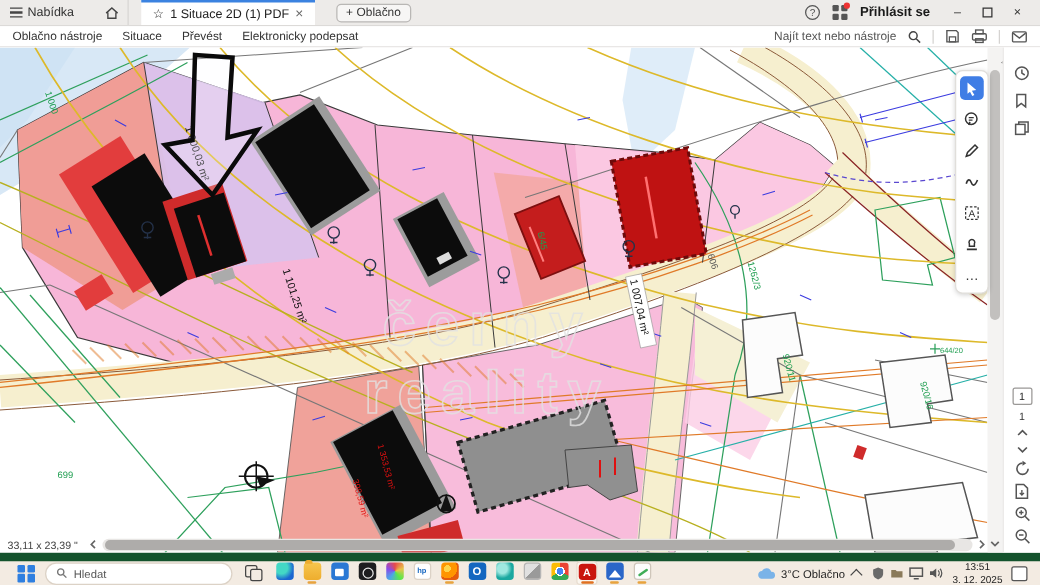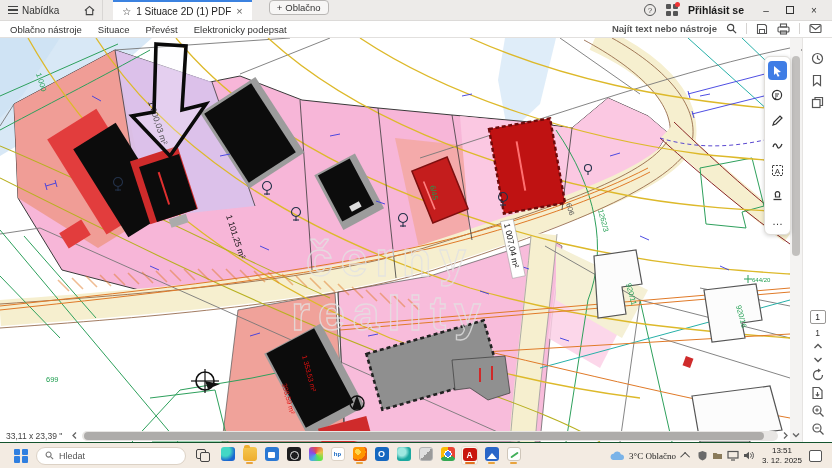--- a/index.html
+++ b/index.html
@@ -1,19 +1,19 @@
 <!DOCTYPE html>
 <html><head>
 <meta charset="utf-8">
 <style>
   * { margin:0; padding:0; box-sizing:border-box; }
   html,body { width:832px; height:468px; overflow:hidden; font-family:"Liberation Sans", sans-serif; background:#fff; }
 
   
-  .titlebar { height:21px; background:#edebe9; display:flex; align-items:flex-start; font-size:10px; color:#333; border-bottom:1px solid #dcdad8;gap:10px; }
+  .titlebar { height:21px; background:#edebe9; display:flex; align-items:center; font-size:10px; color:#333; border-bottom:1px solid #dcdad8;gap:10px; }
   .menu-btn { display:flex; align-items:center; gap:4px; padding:0 8px; height:100%; cursor:pointer; }
   .hamburger { width:10px; display:flex; flex-direction:column; gap:2px; }
   .hamburger span { height:1.4px; background:#444; display:block; }
   .home-btn { padding:0 7px; height:100%; display:flex; align-items:center; border-right:1px solid #d8d6d4; }
   .tab { display:flex; align-items:center; gap:5px; padding:0 9px; height:100%; color:#555; max-width:180px; white-space:nowrap; }
   .tab.active { background:#fff; color:#222; border-top:2px solid #3b82e0; }
   .tab .close { color:#666; font-size:11px; }
   .create-btn { display:flex; align-items:center; gap:3px; border:1px solid #b9b7b5; border-radius:4px; background:#f7f6f5; padding:1px 7px; margin-left:7px; font-size:9.5px; color:#333; }
   .titlebar-right { margin-left:auto; display:flex; align-items:center; gap:10px; padding-right:6px; }
   .help-circle { width:12px; height:12px; border:1px solid #555; border-radius:50%; font-size:8px; display:flex; align-items:center; justify-content:center; color:#555; }
@@ -21,21 +21,21 @@
   .apps-grid i { background:#555; border-radius:1px; }
   .apps-grid .dot { position:absolute; right:-2px; top:-2px; width:5px; height:5px; background:#e33; border-radius:50%; }
   .signin { font-weight:bold; font-size:10.5px; color:#1a1a1a; }
   .winctl { display:flex; }
   .winctl div { width:24px; height:20px; display:flex; align-items:center; justify-content:center; color:#333; font-size:10px; }
   .box-max { width:8px; height:8px; border:1px solid #333; }
 
   
   .toolbar { height:17px; background:#fff; display:flex; align-items:center; font-size:9.5px; color:#333; border-bottom:1px solid #e2e0de; padding:0 10px; }
   .toolbar .t-item { margin-right:16px; cursor:pointer; }
-  .toolbar-right { margin-left:auto; display:flex; align-items:flex-start; gap:9px; color:#555;font-weight:bold; }
+  .toolbar-right { margin-left:auto; display:flex; align-items:flex-end; gap:9px; color:#555; }
   .vdiv { width:1px; height:11px; background:#d5d3d1; }
 
   
   .main { position:relative; width:832px; height:404px; background:#fff; }
   .map-wrap { position:absolute; left:0; top:0; width:790px; height:404px; overflow:hidden; }
 
   
   .vscroll { position:absolute; left:790px; top:0; width:12px; height:404px; background:#f4f3f2; }
   .vscroll .thumb { position:absolute; left:2px; top:18px; width:8px; height:200px; background:#c2c0be; border-radius:4px; }
   .vscroll .varrow { position:absolute; left:1px; bottom:2px; width:10px; height:10px; }
@@ -55,21 +55,21 @@
   .collapse-chv { position:absolute; left:799px; top:6px; }
 
   
   .hscroll { position:absolute; left:0; bottom:0; width:790px; height:13px; display:flex; align-items:center; }
   .size-label { font-size:8.5px; color:#444; padding:0 6px; white-space:nowrap; }
   .h-left-arrow { margin-left:2px; }
   .h-track { flex:1; height:10px; background:#e8e6e4; border-radius:5px; margin:0 3px; position:relative; }
   .h-thumb { position:absolute; left:2px; top:1px; right:14px; bottom:1px; background:#aeacaa; border-radius:4px; }
 
   
-  .taskbar { height:26px; background:#f3ebe2; border-top:1px solid #14532d; display:flex; align-items:center; padding:0 4px; }
+  .taskbar { height:26px; background:#f3ebe2; border-top:7px solid #14532d; display:flex; align-items:center; padding:0 4px; }
   .win-logo { width:14px; height:14px; display:grid; grid-template-columns:1fr 1fr; gap:1.5px; margin:0 8px 0 10px; }
   .win-logo i { background:#2f7fe0; border-radius:1px; }
   .tb-search { width:150px; height:18px; background:#fff; border:1px solid #dcd2c6; border-radius:9px; display:flex; align-items:center; gap:5px; padding:0 8px; font-size:9px; color:#555; margin-right:10px; }
   .task-view { width:15px; height:13px; position:relative; margin-right:8px; }
   .task-view i { position:absolute; border:1.3px solid #444; border-radius:2px; width:10px; height:10px; background:#f3ebe2; }
   .task-view i:nth-child(2) { left:4px; top:3px; }
   .apps { display:flex; align-items:flex-start; gap:5px; }
   .app { width:17px; height:19px; display:flex; flex-direction:column; align-items:center; gap:1px; padding-top:1px; border-radius:3px; }
   .app .ic { width:14px; height:14px; border-radius:3px; }
   .app .run { width:7px; height:2px; border-radius:1px; background:transparent; }
@@ -89,21 +89,21 @@
   .ic-outlook { background:#1467c0; color:#fff; font-size:9px; font-weight:bold; display:flex; align-items:center; justify-content:center; }
   .ic-teal { border-radius:50%; background:radial-gradient(circle at 35% 35%, #9fe8e0 0 30%, #1ba8a0 60%); }
   .ic-gray3d { background:linear-gradient(135deg, #e0e0e0 50%, #9a9a9a 50%); border:1px solid #b5b5b5; }
   .ic-chrome { border-radius:50%; background:radial-gradient(circle, #4285f4 0 28%, #fff 28% 38%, rgba(0,0,0,0) 38%), conic-gradient(#ea4335 0 33%, #34a853 33% 66%, #fbbc05 66%); }
   .ic-acrobat { background:#c9150d; color:#fff; font-size:8.5px; font-weight:bold; display:flex; align-items:center; justify-content:center; border-radius:3px; }
   .ic-photos { background:#2a66c8; position:relative; }
   .ic-photos:before { content:""; position:absolute; left:2px; bottom:2px; border-left:5px solid transparent; border-right:5px solid transparent; border-bottom:6px solid #fff; }
   .ic-pen { background:#fdfdfd; border:1px solid #cfc6ba; position:relative; }
   .ic-pen:before { content:""; position:absolute; left:2px; top:6px; width:9px; height:2px; background:#3fae58; transform:rotate(-35deg); border-radius:1px; }
   .tb-right { margin-left:auto; display:flex; align-items:center; gap:7px; padding-right:6px; }
-  .weather { display:flex; align-items:center; gap:4px; font-size:9px; color:#222;font-family:Liberation Serif, serif; }
+  .weather { display:flex; align-items:center; gap:4px; font-size:9px; color:#222; }
   .chv-up { width:7px; height:7px; border-left:1.6px solid #444; border-top:1.6px solid #444; transform:rotate(45deg) translateY(2px); }
   .tray { display:flex; align-items:center; gap:4px; }
   .clock-block { text-align:center; font-size:8px; color:#222; line-height:1.15; }
   .notif { width:13px; height:12px; border:1.3px solid #555; border-radius:2px; background:#fff; }
 </style>
 </head>
 <body>
 
 <div class="titlebar">
   <div class="menu-btn">

